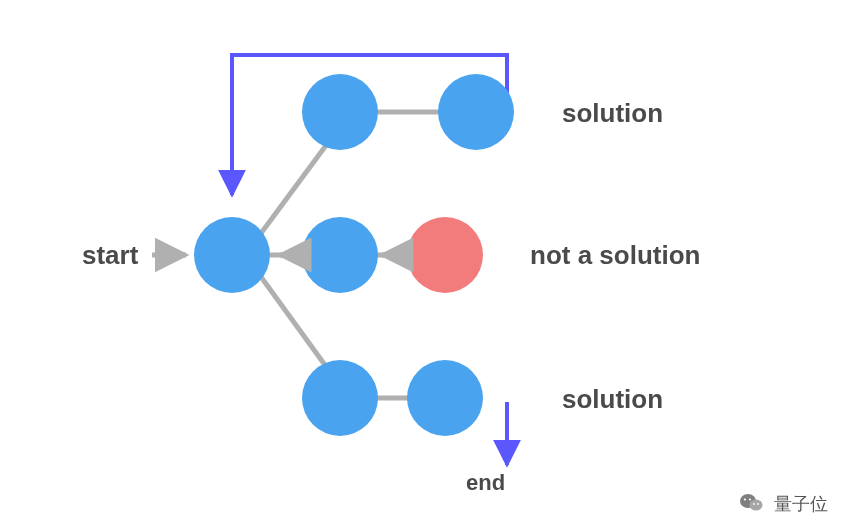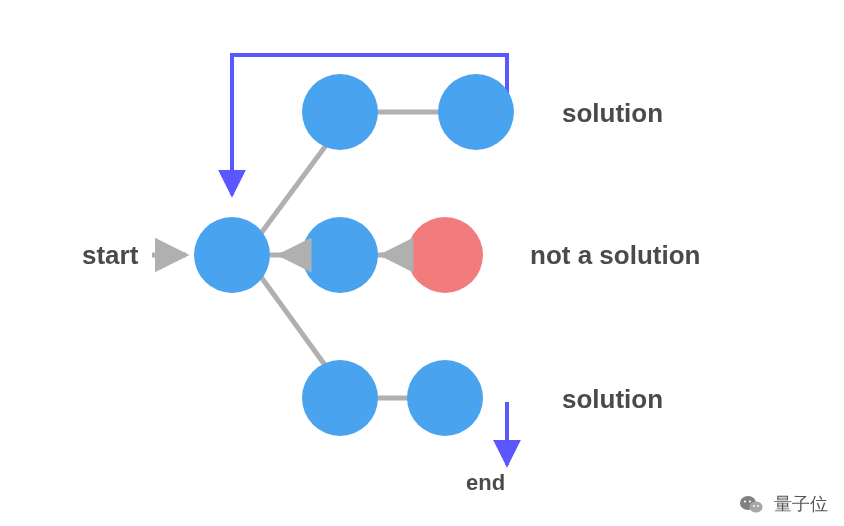--- a/index.html
+++ b/index.html
@@ -31,21 +31,20 @@
     stroke-width: 4;
     fill: none;
   }
   .nodeBlue { fill: #4aa3ef; }
   .nodeRed  { fill: #f27b7b; }
   .watermark {
     position: absolute;
     right: 16px;
     bottom: 10px;
     display: flex;
-    align-items: center;
     gap: 11px;
     color: #555;
     font-size: 18px;
     margin-top: 16px;
   }
   .watermark svg { display: inline-block; }
 </style>
 </head>
 <body>
 

